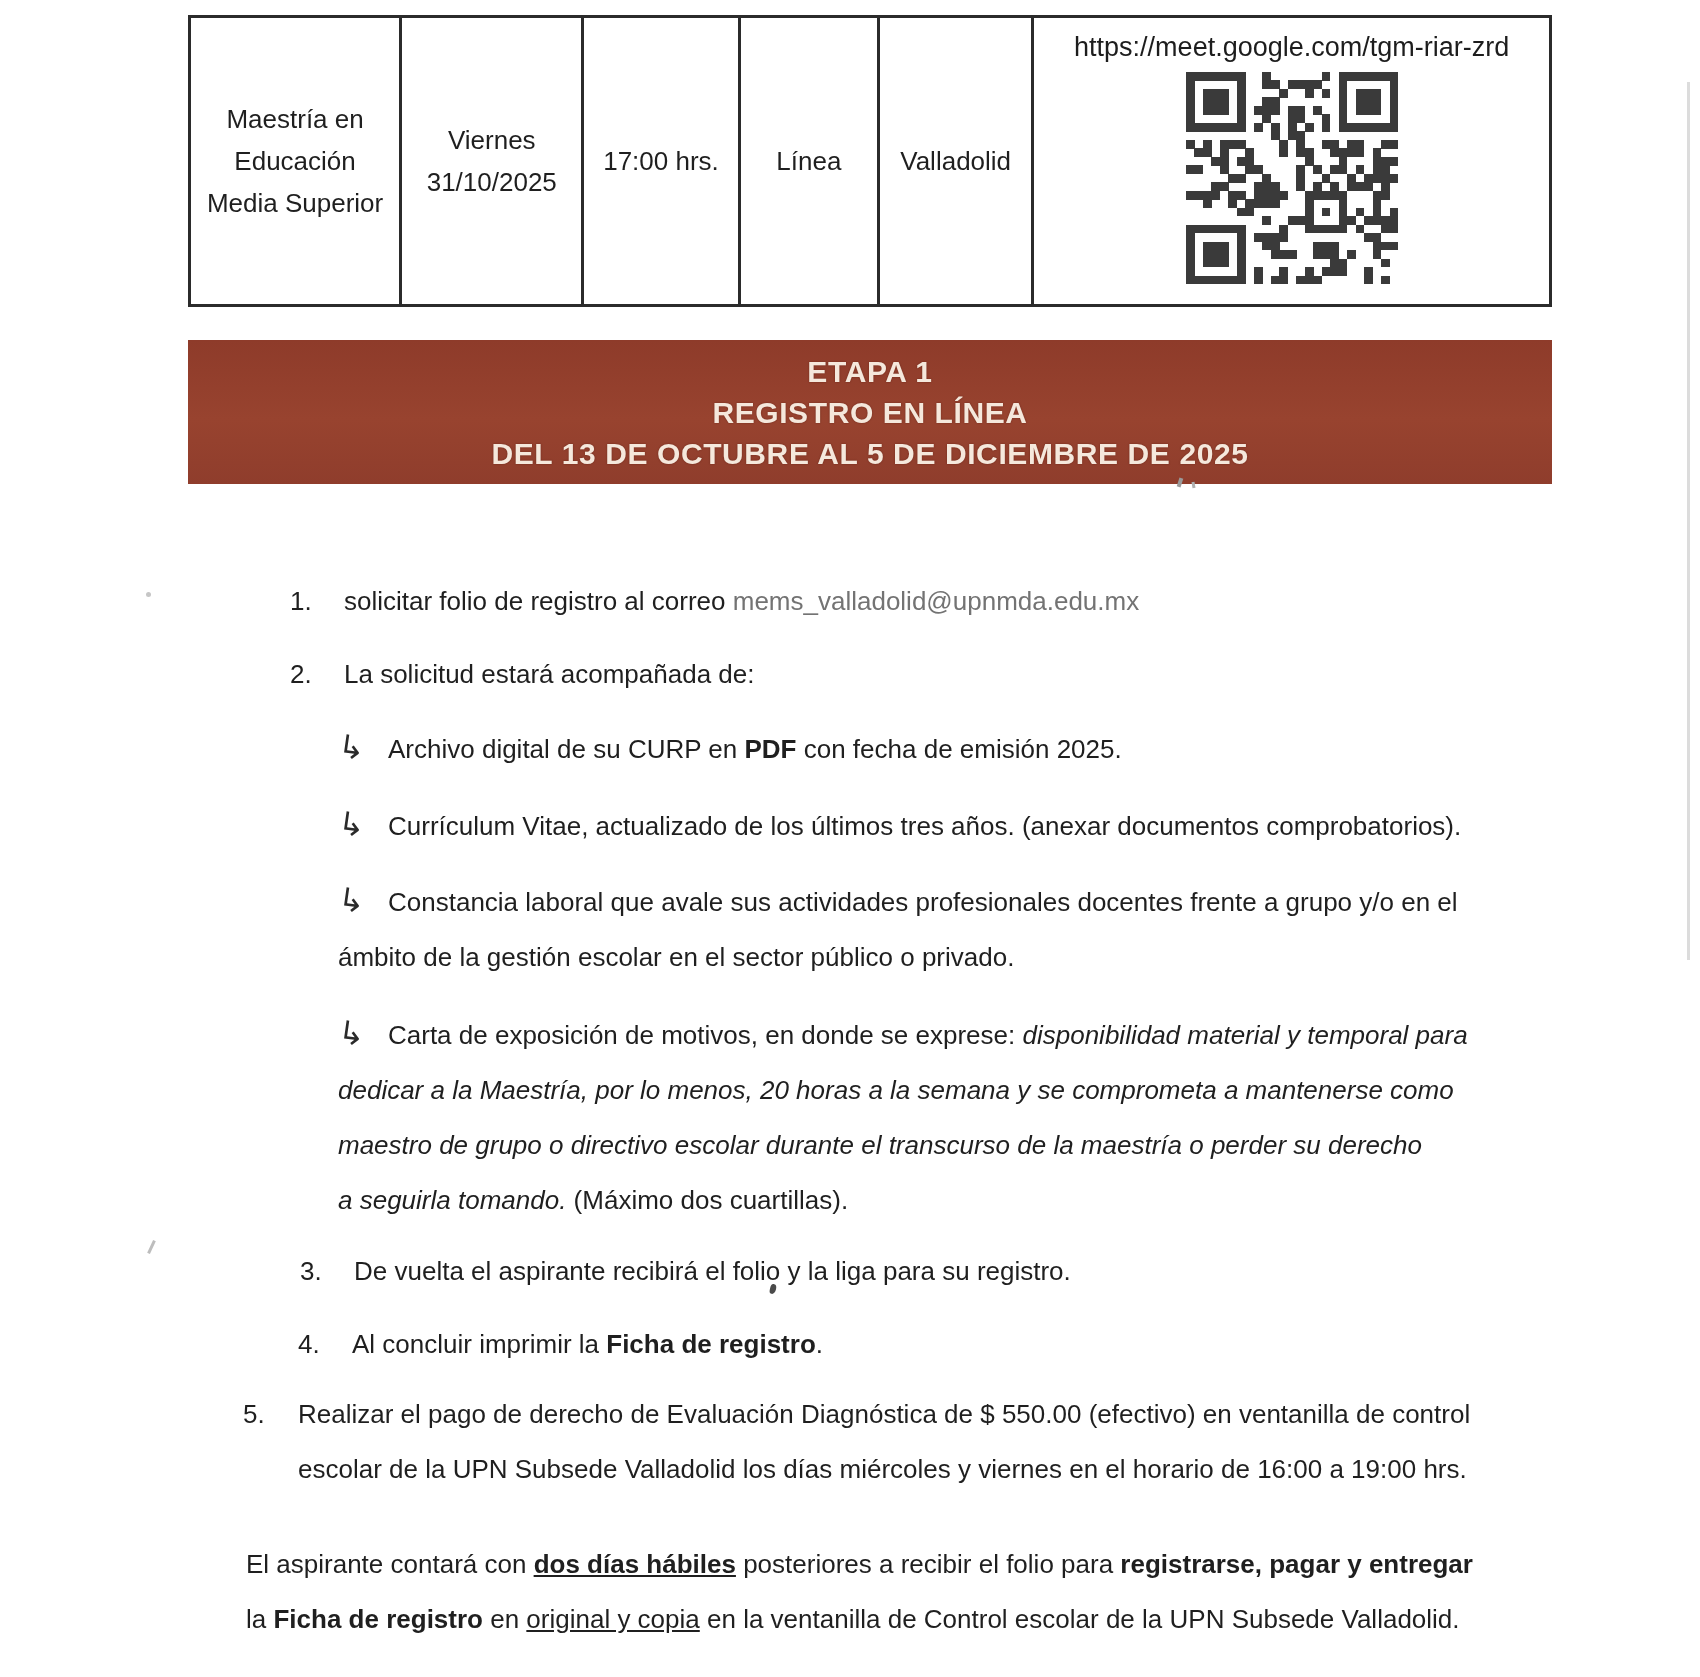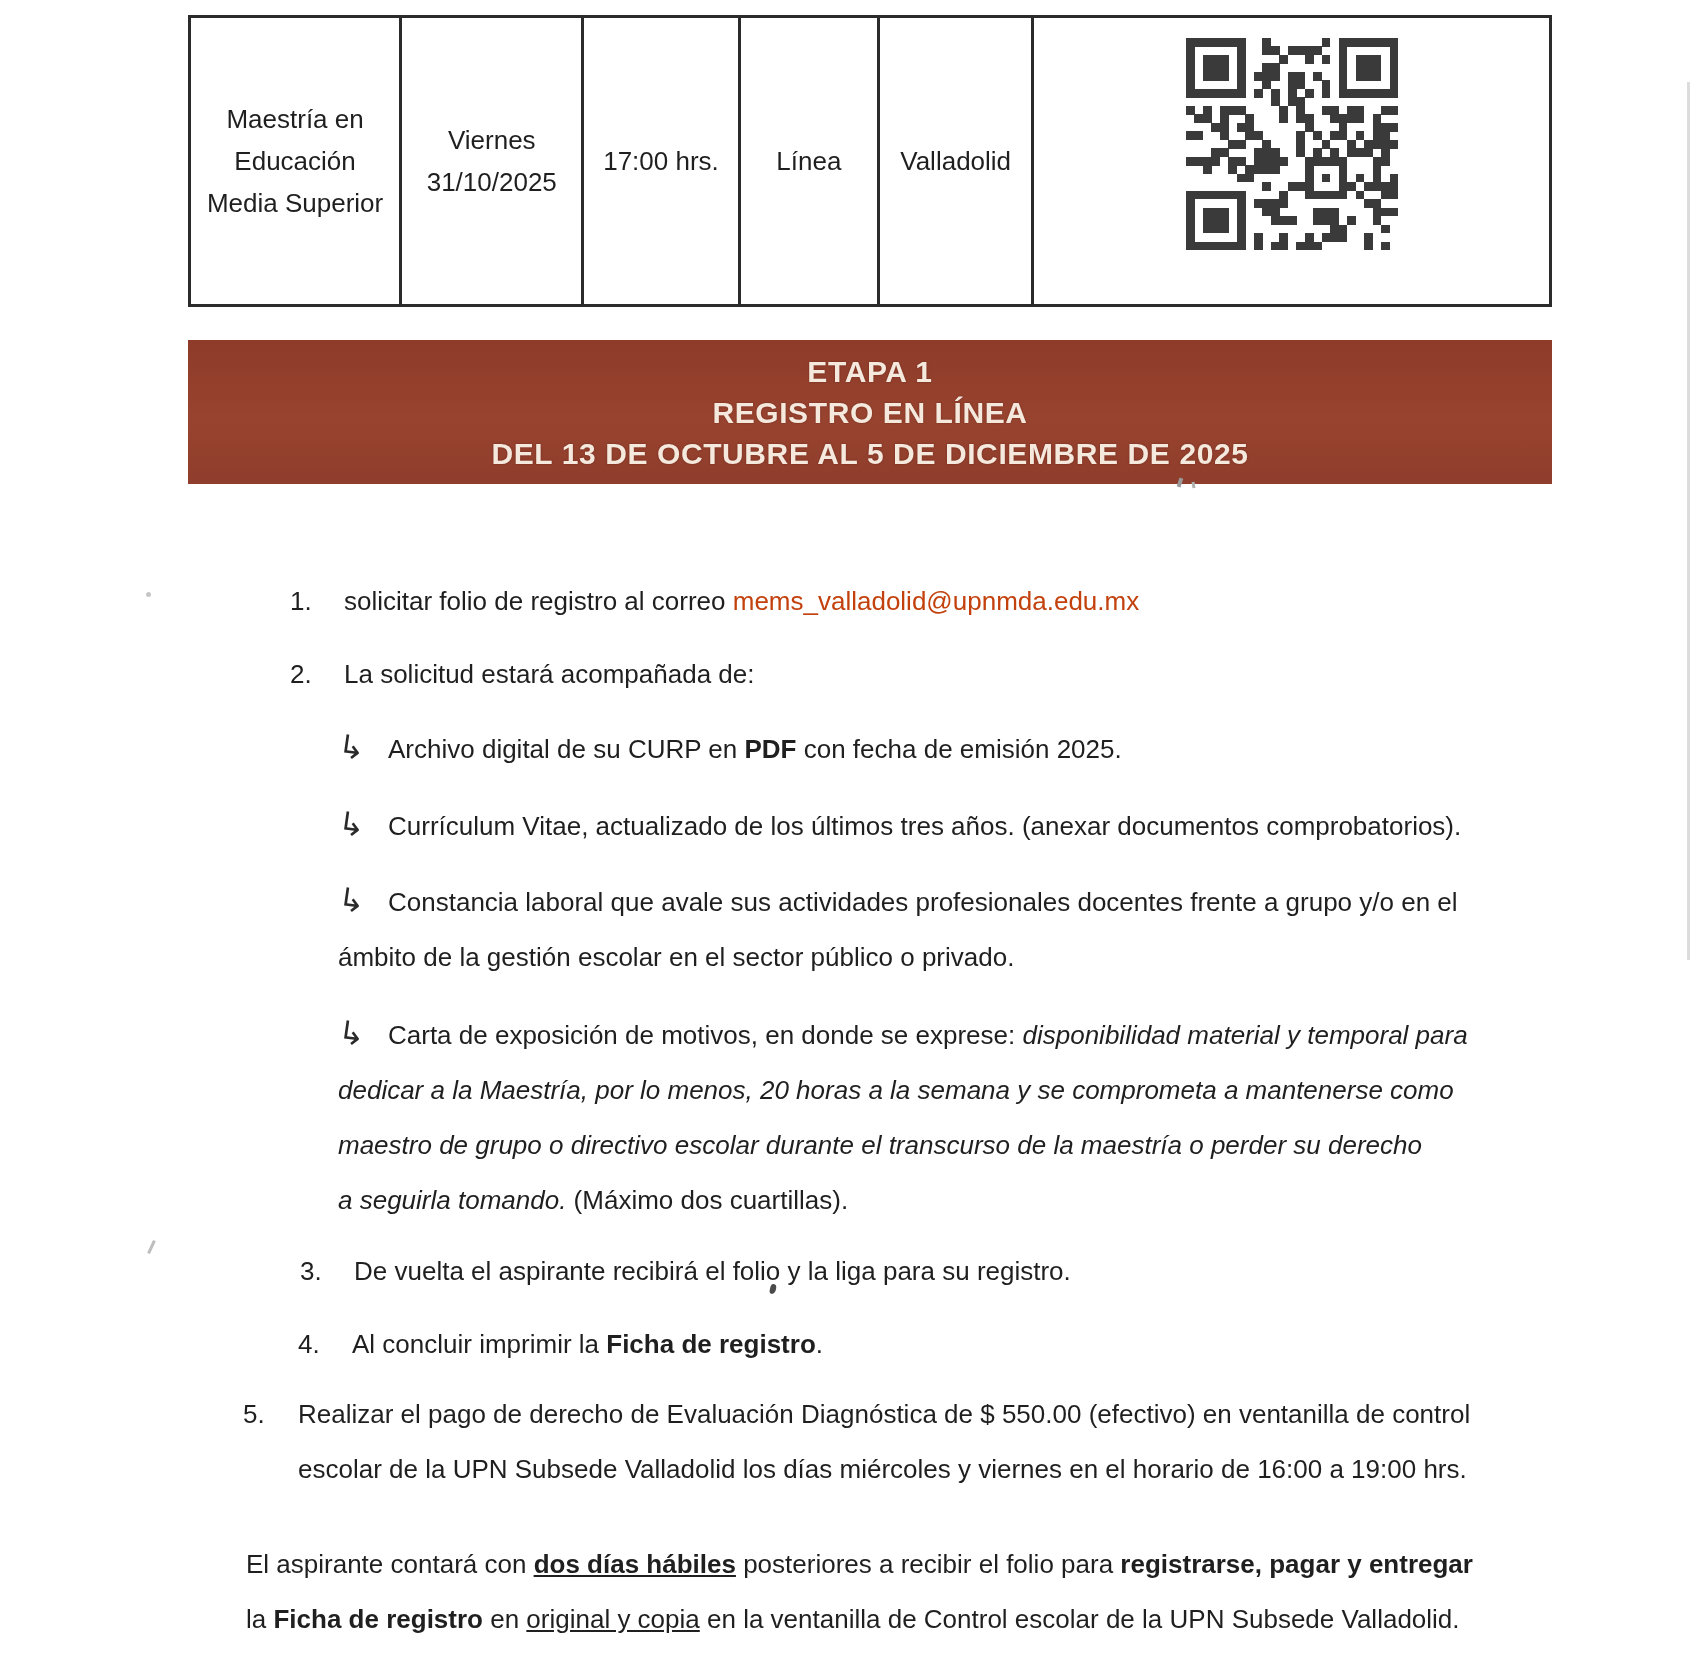--- a/index.html
+++ b/index.html
@@ -63,21 +63,21 @@
   }
   .block .num{display:inline-block;width:54px;vertical-align:top;}
   .block .num5{display:inline-block;width:55px;vertical-align:top;}
   .block .body{display:inline-block;vertical-align:top;}
   .bullet{position:absolute;font-size:26px;line-height:55px;white-space:nowrap;}
   .bullet .arrow{
     display:inline-block;width:50px;vertical-align:top;
     font-size:32px;transform:rotate(8deg);color:#2a2a2a;
   }
   .closing{position:absolute;font-size:26px;line-height:55px;white-space:nowrap;}
-  .email-link{color:#c2410c;}
+  .email-link{color:#737373;}
   
   .artifact{position:absolute;pointer-events:none;}
   .streak{left:1687px;top:82px;width:3px;height:878px;background:#dcdcdc;}
   .speck1{left:770px;top:1284px;width:6px;height:10px;background:#4a4a4a;border-radius:50% 50% 60% 40%;transform:rotate(12deg);}
   .speck2{left:1178px;top:478px;width:4px;height:9px;background:#9a9a9a;transform:rotate(18deg);}
   .speck3{left:1192px;top:482px;width:3px;height:6px;background:#b0b0b0;transform:rotate(-10deg);}
   .speck4{left:146px;top:592px;width:5px;height:5px;background:#c6c6c6;border-radius:50%;}
   .speck5{left:150px;top:1240px;width:3px;height:14px;background:#bdbdbd;transform:rotate(25deg);}
 </style>
 </head>
@@ -96,20 +96,21 @@
     <div class="sched-col col-time">
       <span>17:00 hrs.</span>
     </div>
     <div class="sched-col col-modality">
       <span>Línea</span>
     </div>
     <div class="sched-col col-location">
       <span>Valladolid</span>
     </div>
     <div class="sched-col col-link">
+      <span class="meet-url">https://meet.google.com/tgm-riar-zrd</span>
       <div class="qr-wrap">
         <svg id="qr-svg" viewBox="0 0 25 25" shape-rendering="crispEdges">
             <rect x="0" y="0" width="1.04" height="1.04" fill="#3a3a3a"></rect>
             <rect x="1" y="0" width="1.04" height="1.04" fill="#3a3a3a"></rect>
             <rect x="2" y="0" width="1.04" height="1.04" fill="#3a3a3a"></rect>
             <rect x="3" y="0" width="1.04" height="1.04" fill="#3a3a3a"></rect>
             <rect x="4" y="0" width="1.04" height="1.04" fill="#3a3a3a"></rect>
             <rect x="5" y="0" width="1.04" height="1.04" fill="#3a3a3a"></rect>
             <rect x="6" y="0" width="1.04" height="1.04" fill="#3a3a3a"></rect>
             <rect x="9" y="0" width="1.04" height="1.04" fill="#3a3a3a"></rect>

